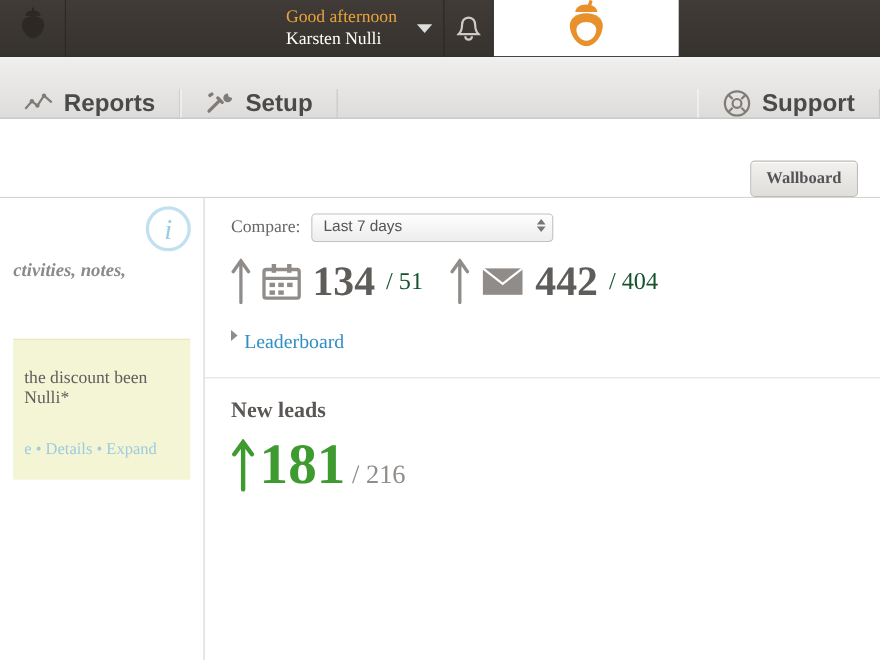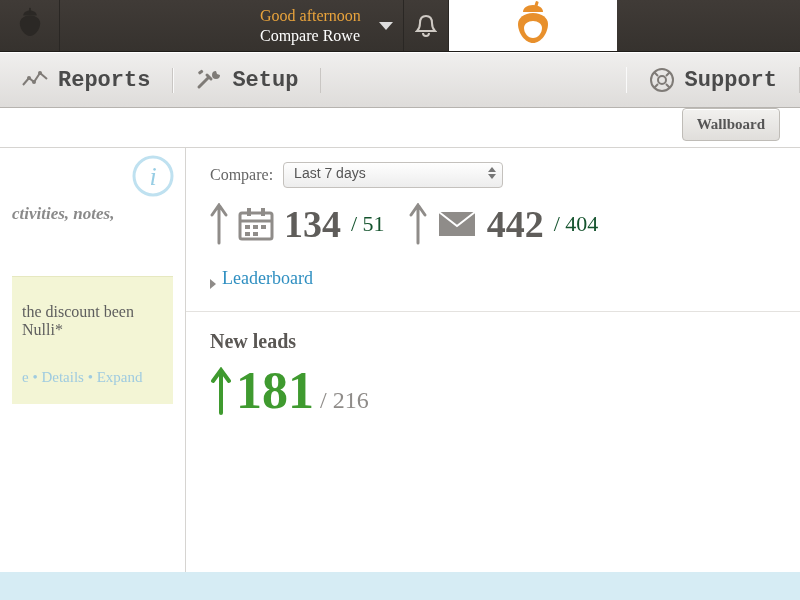--- a/index.html
+++ b/index.html
@@ -60,44 +60,44 @@
   }
   .acorn-orange svg { width:50px;height:50px; }
 
   
   .navbar {
     height:56px;
     background: linear-gradient(#f0efee,#dedcda);
     border-top:1px solid #fff;
     border-bottom:1px solid #b6b3af;
     display:flex;
-    align-items:center;
-    font-family: Liberation Mono, monospace;
+    align-items:flex-end;
+    font-family: Liberation Sans, sans-serif;
   }
   .nav-tab {
     display:flex;align-items:center;gap:10px;
     padding:0 22px;
     color:#4a4a4a;
     font-size:22px;
     font-weight:bold;
     border-right:1px solid #c9c6c3;
     border-left:1px solid #fafafa;
     cursor:pointer;
   }
   .nav-tab:first-child { border-left:none; }
   .nav-spacer { flex:1; border-left:1px solid #fafafa; }
   .nav-icon { color:#7f7b77; display:flex; }
 
   
   .subhead {
-    height:40px;
+    height:72px;
     background:#fff;
     border-bottom:1px solid #d6d4d1;
     display:flex;
-    align-items:flex-start;
+    align-items:flex-end;
     justify-content:flex-end;
     padding:0 20px;
   }
   .mini-btn {
     background:linear-gradient(#f2f1ef,#e0dedb);
     border:1px solid #bfbcb7;
     border-radius:4px;
     padding:7px 14px;
     font:bold 15px Georgia, serif;
     color:#555;
@@ -201,21 +201,21 @@
     font:bold 38px Georgia, serif;
     color:#5f5d5a;
   }
   .stat-sub {
     font: 22px Georgia, serif;
     color:#14532d;
   }
 
   .leaderboard {
     margin-top:22px;
-    display:flex;align-items:flex-end;gap:6px;
+    display:flex;align-items:flex-start;gap:6px;
   }
   .tri-right {
     width:0;height:0;
     border-top:5px solid transparent;
     border-bottom:5px solid transparent;
     border-left:6px solid #8f8c89;
   }
   .leaderboard a {
     color:#2f8fc1;
     font:18px Georgia, serif;
@@ -258,21 +258,21 @@
           <path fill="#2b2825" d="M20 10c-7 0-12 4-12 9 0 7 6 15 12 15s12-8 12-15c0-5-5-9-12-9z"></path>
           <path fill="#2b2825" d="M20 4c5 0 8 3 8 6H12c0-3 3-6 8-6z"></path>
           <rect x="19" y="1" width="2" height="5" fill="#2b2825"></rect>
         </svg>
     </span>
   </div>
   <div class="topbar-spacer"></div>
   <div class="user-block">
     <div class="user-text">
       <div class="greeting">Good afternoon</div>
-      <div class="username">Compare Rowe</div>
+      <div class="username">Karsten Nulli</div>
     </div>
     <div class="chevron-down"></div>
   </div>
   <div class="bell">
     <svg width="22" height="24" viewBox="0 0 22 24">
       <path fill="none" stroke="#cfcac4" stroke-width="2" d="M11 2c-4 0-6 3-6 7 0 4-1 6-3 8h18c-2-2-3-4-3-8 0-4-2-7-6-7z"></path>
       <path fill="none" stroke="#cfcac4" stroke-width="2" d="M8 19c0 2 1 3 3 3s3-1 3-3"></path>
     </svg>
   </div>
   <div class="brand-white">

